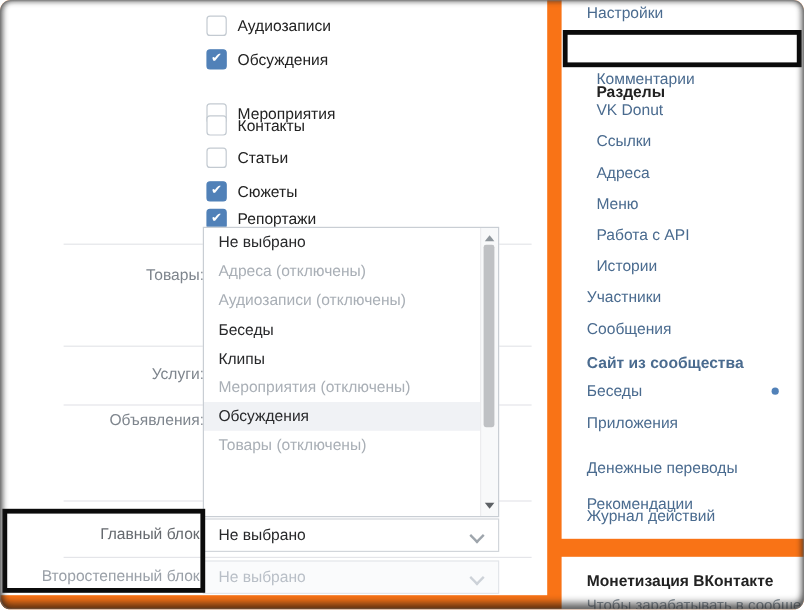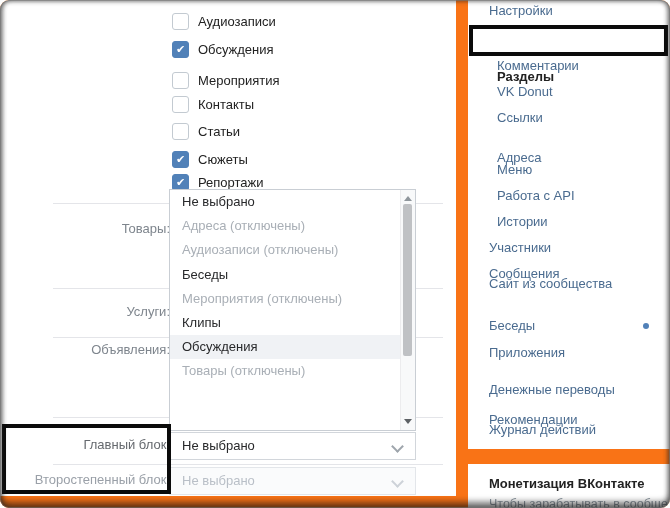--- a/index.html
+++ b/index.html
@@ -68,21 +68,21 @@
 </head>
 <body>
 
 <div class="screen">
 
   <div class="main-card">
 
     <div id="checkbox-list">
         <div class="cb-row" style="top: 13px;"><span class="cb"></span><span class="cb-label">Аудиозаписи</span></div>
         <div class="cb-row" style="top: 41px;"><span class="cb checked">✔</span><span class="cb-label">Обсуждения</span></div>
-        <div class="cb-row" style="top: 72px; text-align: right;"><span class="cb"></span><span class="cb-label">Мероприятия</span></div>
+        <div class="cb-row" style="top: 86px; text-align: right;"><span class="cb"></span><span class="cb-label">Мероприятия</span></div>
         <div class="cb-row" style="top: 96px;"><span class="cb"></span><span class="cb-label">Контакты</span></div>
         <div class="cb-row" style="top: 123px;"><span class="cb"></span><span class="cb-label">Статьи</span></div>
         <div class="cb-row" style="top: 151px;"><span class="cb checked">✔</span><span class="cb-label">Сюжеты</span></div>
         <div class="cb-row" style="top: 174px;"><span class="cb checked">✔</span><span class="cb-label">Репортажи</span></div>
       </div>
 
     <div class="divider" style="top:203px"></div>
     <div class="divider" style="top:288px"></div>
     <div class="divider" style="top:337px"></div>
     <div class="divider" style="top:417px"></div>
@@ -103,47 +103,47 @@
       <span class="val">Не выбрано</span>
       <span class="chev"></span>
     </div>
 
     <div class="dropdown">
       <div id="dropdown-options">
           <div class="dd-opt">Не выбрано</div>
           <div class="dd-opt disabled">Адреса (отключены)</div>
           <div class="dd-opt disabled">Аудиозаписи (отключены)</div>
           <div class="dd-opt">Беседы</div>
+          <div class="dd-opt">Клипы</div>
           <div class="dd-opt disabled">Мероприятия (отключены)</div>
-          <div class="dd-opt">Клипы</div>
           <div class="dd-opt hl">Обсуждения</div>
           <div class="dd-opt disabled">Товары (отключены)</div>
         </div>
       <div class="dd-scroll">
         <div class="dd-up"></div>
         <div class="dd-thumb"></div>
         <div class="dd-down"></div>
       </div>
     </div>
   </div>
 
   <div class="side-card">
     <div id="sidebar-items">
         <div class="sb-item lvl0" style="top: 3px;">Настройки</div>
         <div class="sb-item lvl1 active" style="top: 35px; margin-top: 34px;">Разделы</div>
         <div class="sb-item lvl1" style="top: 58px;">Комментарии</div>
         <div class="sb-item lvl1" style="top: 84px;">VK Donut</div>
         <div class="sb-item lvl1" style="top: 110px;">Ссылки</div>
-        <div class="sb-item lvl1" style="top: 136px; margin-top: 14px;">Адреса</div>
+        <div class="sb-item lvl1" style="top: 136px;">Адреса</div>
         <div class="sb-item lvl1" style="top: 162px;">Меню</div>
         <div class="sb-item lvl1" style="top: 188px;">Работа с API</div>
         <div class="sb-item lvl1" style="top: 214px;">Истории</div>
         <div class="sb-item lvl0" style="top: 240px;">Участники</div>
         <div class="sb-item lvl0" style="top: 266px;">Сообщения</div>
-        <div class="sb-item lvl0" style="top: 276px;">Сайт из сообщества</div>
+        <div class="sb-item lvl0" style="top: 295px; font-weight: bold;">Сайт из сообщества</div>
         <div class="sb-item lvl0" style="top: 318px;">Беседы<span class="sb-dot"></span></div>
         <div class="sb-item lvl0" style="top: 345px;">Приложения</div>
         <div class="sb-item lvl0" style="top: 360px; margin-top: 22px;">Денежные переводы</div>
         <div class="sb-item lvl0" style="top: 396px; margin-top: 16px;">Рекомендации</div>
         <div class="sb-item lvl0" style="top: 422px;">Журнал действий</div>
       </div>
   </div>
 
   <div class="side-card2">
     <div class="card2-title">Монетизация ВКонтакте</div>

